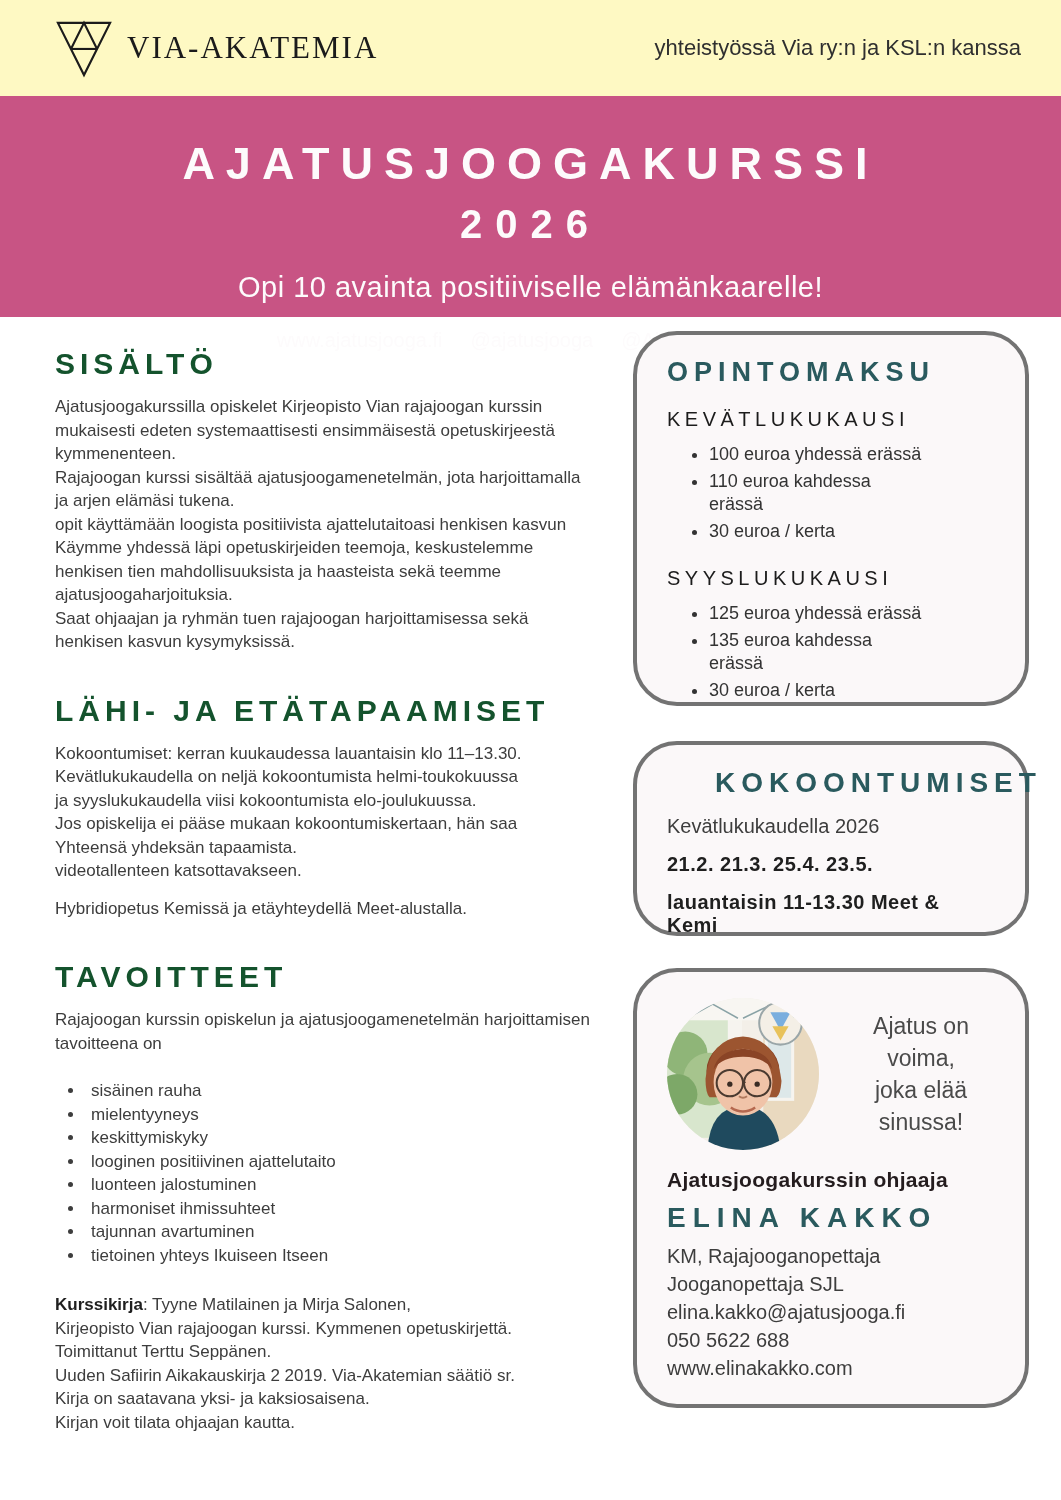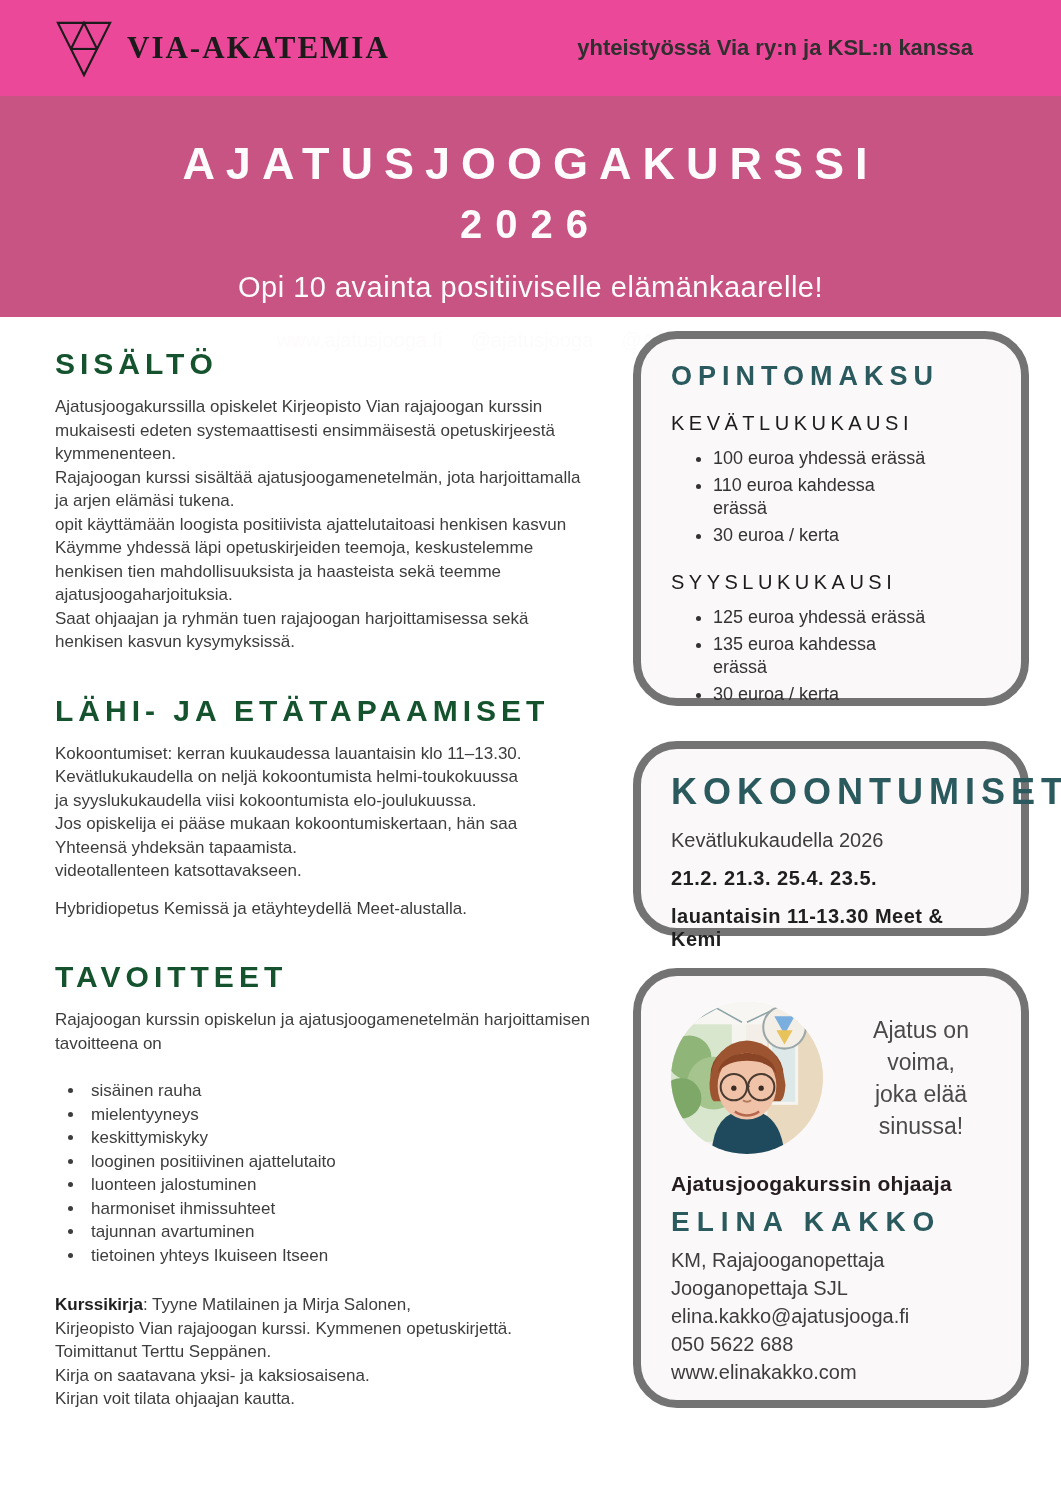--- a/index.html
+++ b/index.html
@@ -10,23 +10,22 @@
     background:#ffffff;
     font-family:"Liberation Sans", sans-serif;
     color:#3d3d3d;
     overflow:hidden;
   }
 
   
   .header {
     height:96px;
     display:flex; align-items:center; justify-content:space-between;
-    padding:0 88px 0 55px;
-    background:#ec4899;
-    font-weight:bold;
+    padding:0 40px 0 55px;
+    background:#fef9c3;
   }
   .brand { display:flex; align-items:center; gap:14px; }
   .brand-logo { width:58px; height:62px; }
   .brand-name {
     font-family:"Liberation Serif", serif;
     font-size:31px; letter-spacing:2px; color:#1b1b1b;
   }
   .partnership { font-size:22px; color:#2f2f2f; }
 
   
@@ -74,21 +73,21 @@
   .goal-list { margin:24px 0 0; padding-left:30px; }
   .goal-list li { font-size:17px; line-height:23.5px; color:#3d3d3d; padding-left:6px; }
 
   .kurssikirja { margin-top:26px; }
   .kurssikirja .body-line strong { color:#1f1f1f; }
 
   
   .box {
     box-sizing:border-box;
     background:#fbf8f9;
-    border:8px solid #737373;
+    border:4px solid #737373;
     border-radius:44px;
     padding:22px 30px 20px;
   }
   .box-opintomaksu { height:375px; margin-top:0; }
   .box-kokoontumiset { height:195px; margin-top:35px; }
   .box-ohjaaja { height:440px; margin-top:32px; padding-top:26px; }
 
   .box-heading {
     margin:0 0 20px;
     font-size:27px; font-weight:bold; letter-spacing:6px;
@@ -99,21 +98,21 @@
     font-size:20px; font-weight:normal; letter-spacing:4.5px;
     color:#1c1c1c;
   }
   .sub-heading.autumn { margin-top:24px; }
   .price-list { margin:0 0 10px; padding-left:42px; }
   .price-list li {
     font-size:18px; line-height:23.5px; color:#333333;
     max-width:213px; margin-bottom:3px;
   }
 
-  .box-kokoontumiset .box-heading { margin-bottom:16px; font-size:36px; }
+  .box-kokoontumiset .box-heading { margin-bottom:16px; font-size:28px;margin-left:48px; }
   .meet-line { font-size:20px; color:#3d3d3d; margin-bottom:15px; }
   .meet-line.bold { font-weight:bold; color:#1f1f1f; letter-spacing:0.5px; }
 
   .photo-row { display:flex; align-items:center; gap:18px; }
   .photo { width:152px; height:152px; flex:0 0 auto; }
   .quote {
     flex:1; text-align:center;
     font-size:23px; line-height:32px; color:#4a4a4a;
     padding-left:10px;
   }
@@ -195,20 +194,21 @@
         <li>luonteen jalostuminen</li>
         <li>harmoniset ihmissuhteet</li>
         <li>tajunnan avartuminen</li>
         <li>tietoinen yhteys Ikuiseen Itseen</li>
       </ul>
 
       <div class="kurssikirja">
         <div class="body-line"><strong>Kurssikirja</strong><span>: Tyyne Matilainen ja Mirja Salonen,</span></div>
         <div class="body-line">Kirjeopisto Vian rajajoogan kurssi. Kymmenen opetuskirjettä.</div>
         <div class="body-line">Toimittanut Terttu Seppänen.</div>
+        <div class="body-line">Uuden Safiirin Aikakauskirja 2 2019. Via-Akatemian säätiö sr.</div>
         <div class="body-line">Kirja on saatavana yksi- ja kaksiosaisena.</div>
         <div class="body-line">Kirjan voit tilata ohjaajan kautta.</div>
       </div>
     </div>
 
     <div class="right-col">
 
       <div class="box box-opintomaksu">
         <h2 class="box-heading">OPINTOMAKSU</h2>
         <h3 class="sub-heading">KEVÄTLUKUKAUSI</h3>

